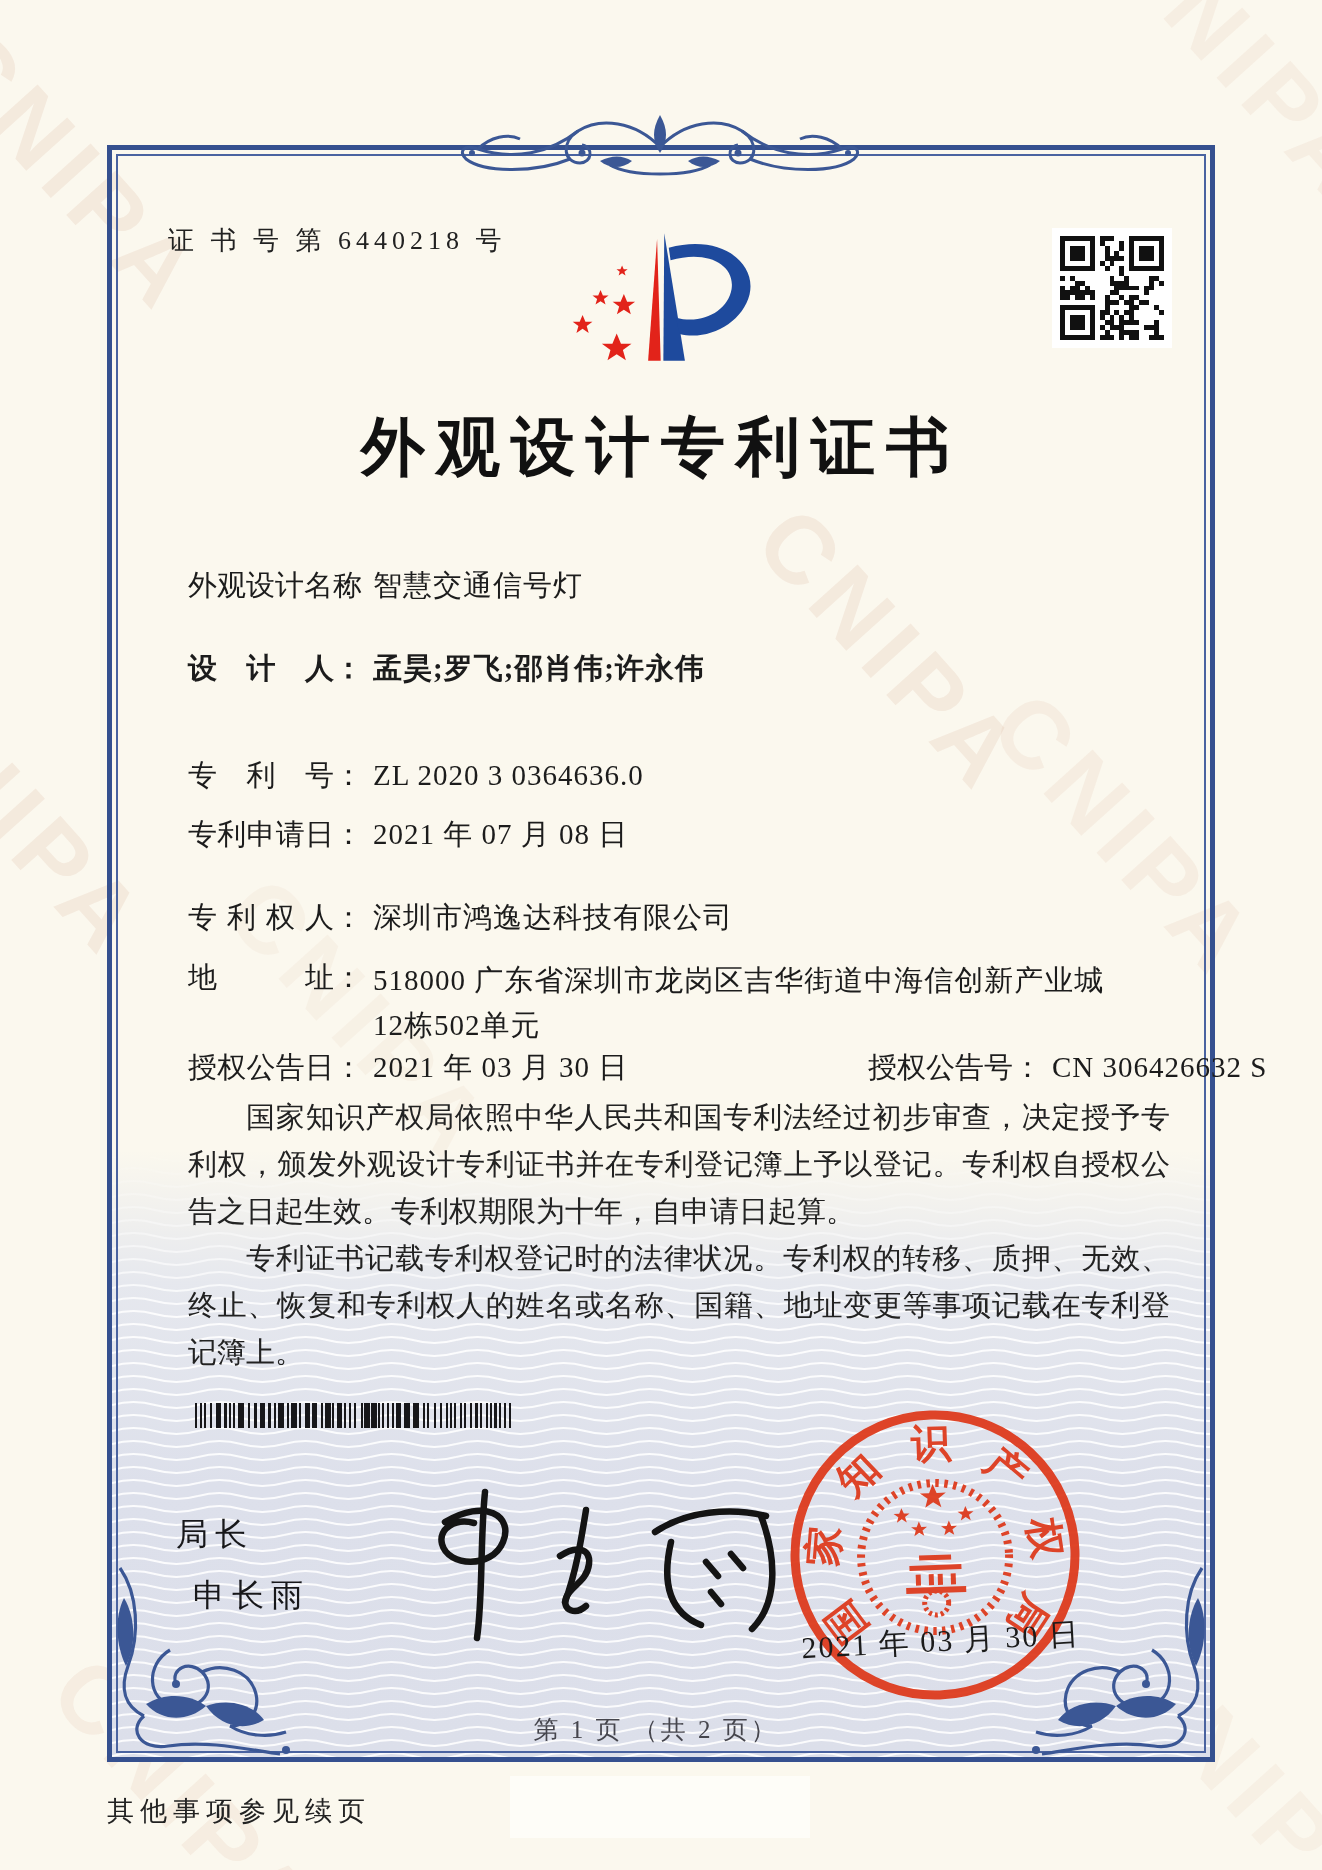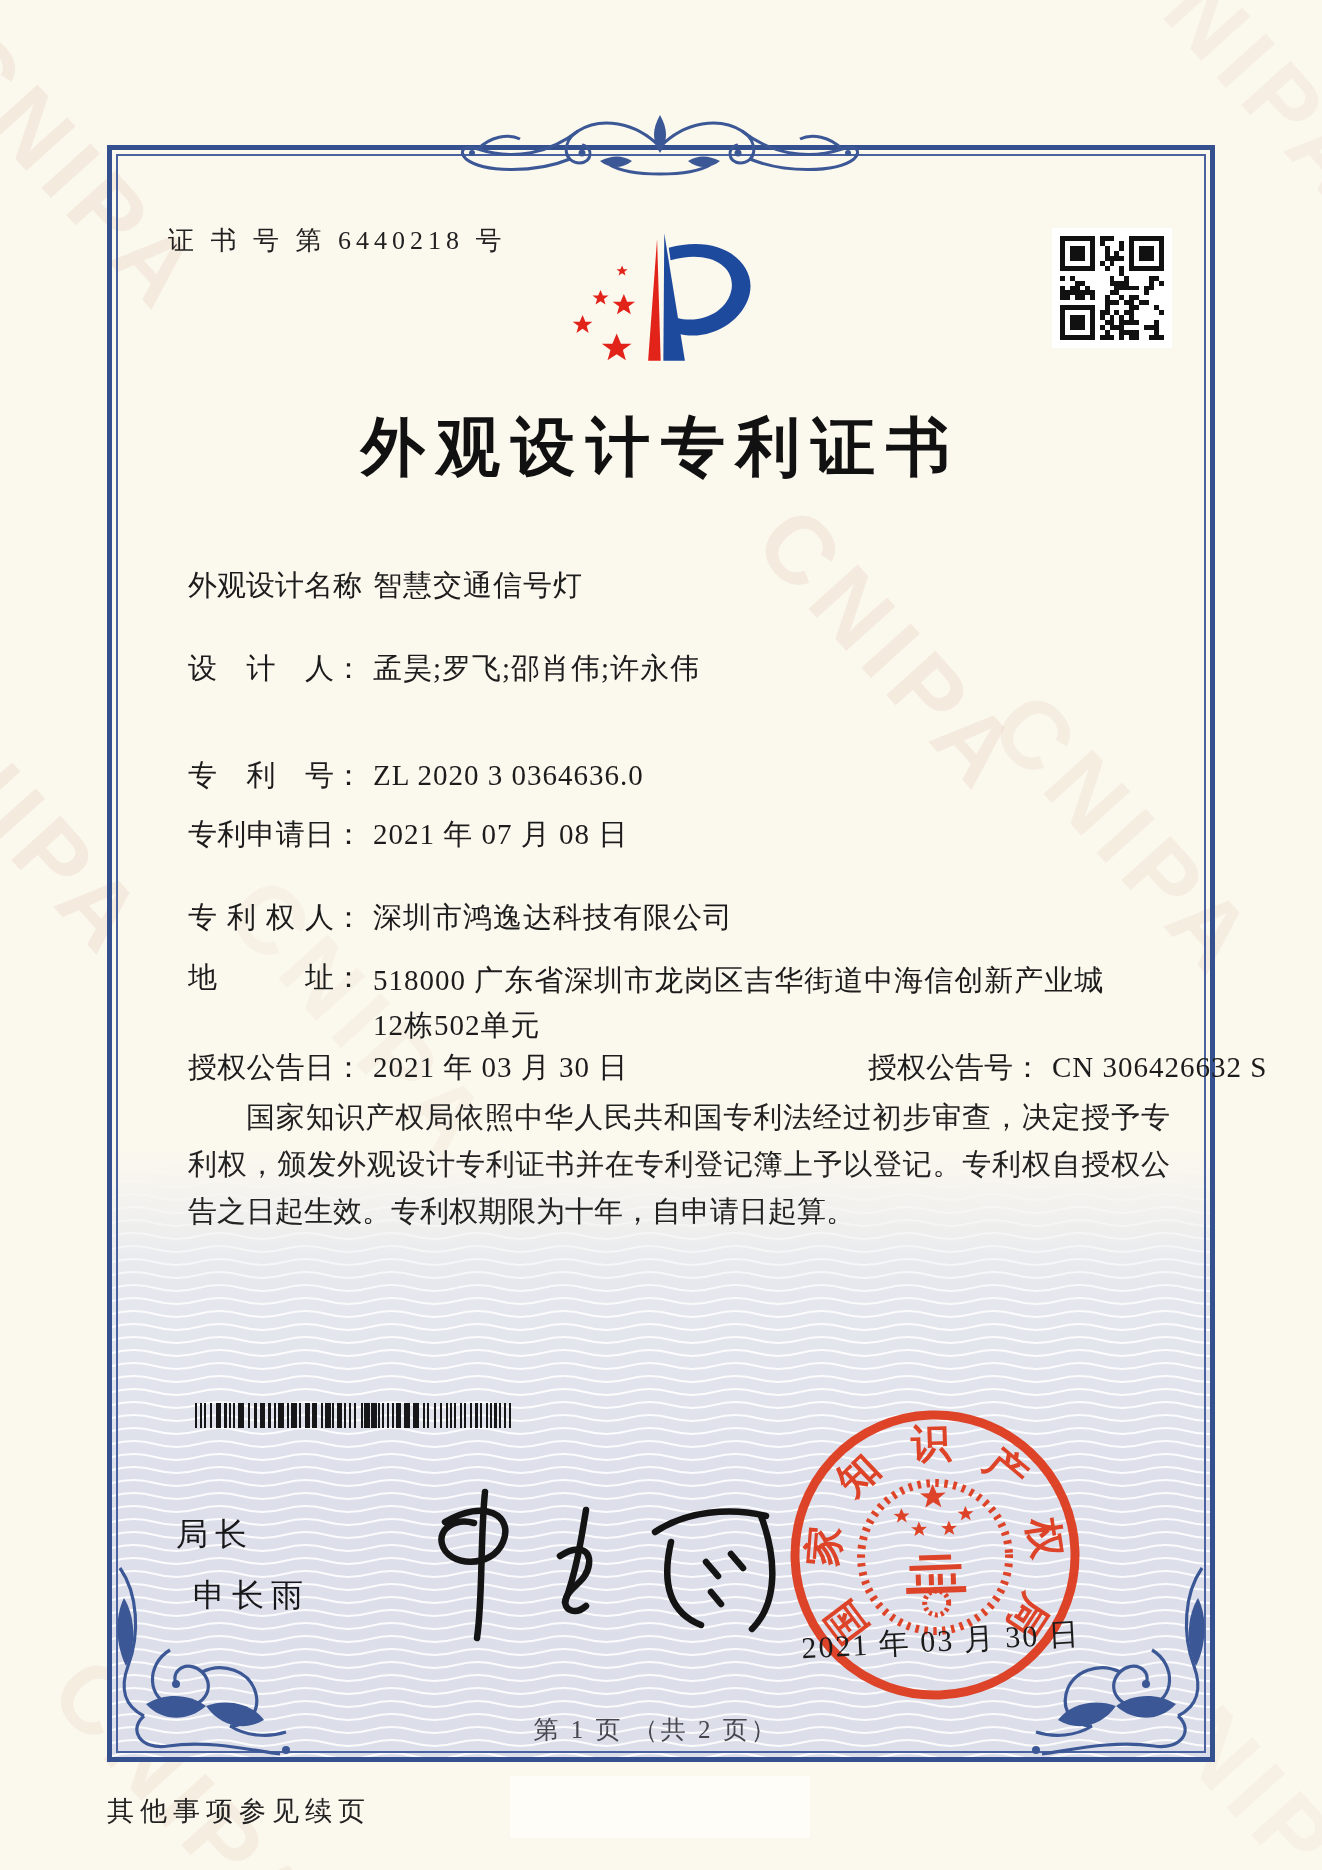--- a/index.html
+++ b/index.html
@@ -292,21 +292,21 @@
       <rect x="1" y="15" width="5" height="5" fill="#fff"></rect>
       <rect x="2" y="16" width="3" height="3" fill="#111"></rect>
     </svg>
 </div>
 
 <div class="abs title">外观设计专利证书</div>
 
 <div class="frow" style="top:566px;">
   <span class="flabel">外观设计名称</span><span class="fcolon">：</span><span class="fval">智慧交通信号灯</span>
 </div>
-<div class="frow" style="top:649px;">
+<div class="frow" style="top:649px;font-weight:bold;">
   <span class="flabel">设计人</span><span class="fcolon">：</span><span class="fval">孟昊;罗飞;邵肖伟;许永伟</span>
 </div>
 <div class="frow" style="top:732px;margin-top:24px;">
   <span class="flabel">专利号</span><span class="fcolon">：</span><span class="fval">ZL 2020 3 0364636.0</span>
 </div>
 <div class="frow" style="top:815px;">
   <span class="flabel">专利申请日</span><span class="fcolon">：</span><span class="fval">2021 年 07 月 08 日</span>
 </div>
 <div class="frow" style="top:898px;">
   <span class="flabel">专利权人</span><span class="fcolon">：</span><span class="fval">深圳市鸿逸达科技有限公司</span>
@@ -316,20 +316,21 @@
 </div>
 <div class="frow" style="top:1048px;">
   <span class="flabel">授权公告日</span><span class="fcolon">：</span><span class="fval">2021 年 03 月 30 日</span>
   <span class="grant2">
     <span>授权公告号</span><span class="fcolon">：</span><span class="fval">CN 306426632 S</span>
   </span>
 </div>
 
 <div class="abs bodytext">
   <p>国家知识产权局依照中华人民共和国专利法经过初步审查，决定授予专利权，颁发外观设计专利证书并在专利登记簿上予以登记。专利权自授权公告之日起生效。专利权期限为十年，自申请日起算。</p>
+  <p>专利证书记载专利权登记时的法律状况。专利权的转移、质押、无效、终止、恢复和专利权人的姓名或名称、国籍、地址变更等事项记载在专利登记簿上。</p>
 </div>
 
 <div class="abs barcode" id="barcode">
     <span style="width: 2.2px; margin-right: 2.52116px;"></span>
     <span style="width: 2.2px; margin-right: 2.32212px;"></span>
     <span style="width: 2.2px; margin-right: 3.48023px;"></span>
     <span style="width: 2.2px; margin-right: 3.55194px;"></span>
     <span style="width: 5.5px; margin-right: 3.264px;"></span>
     <span style="width: 2.2px; margin-right: 2.40284px;"></span>
     <span style="width: 2.2px; margin-right: 1.59753px;"></span>

